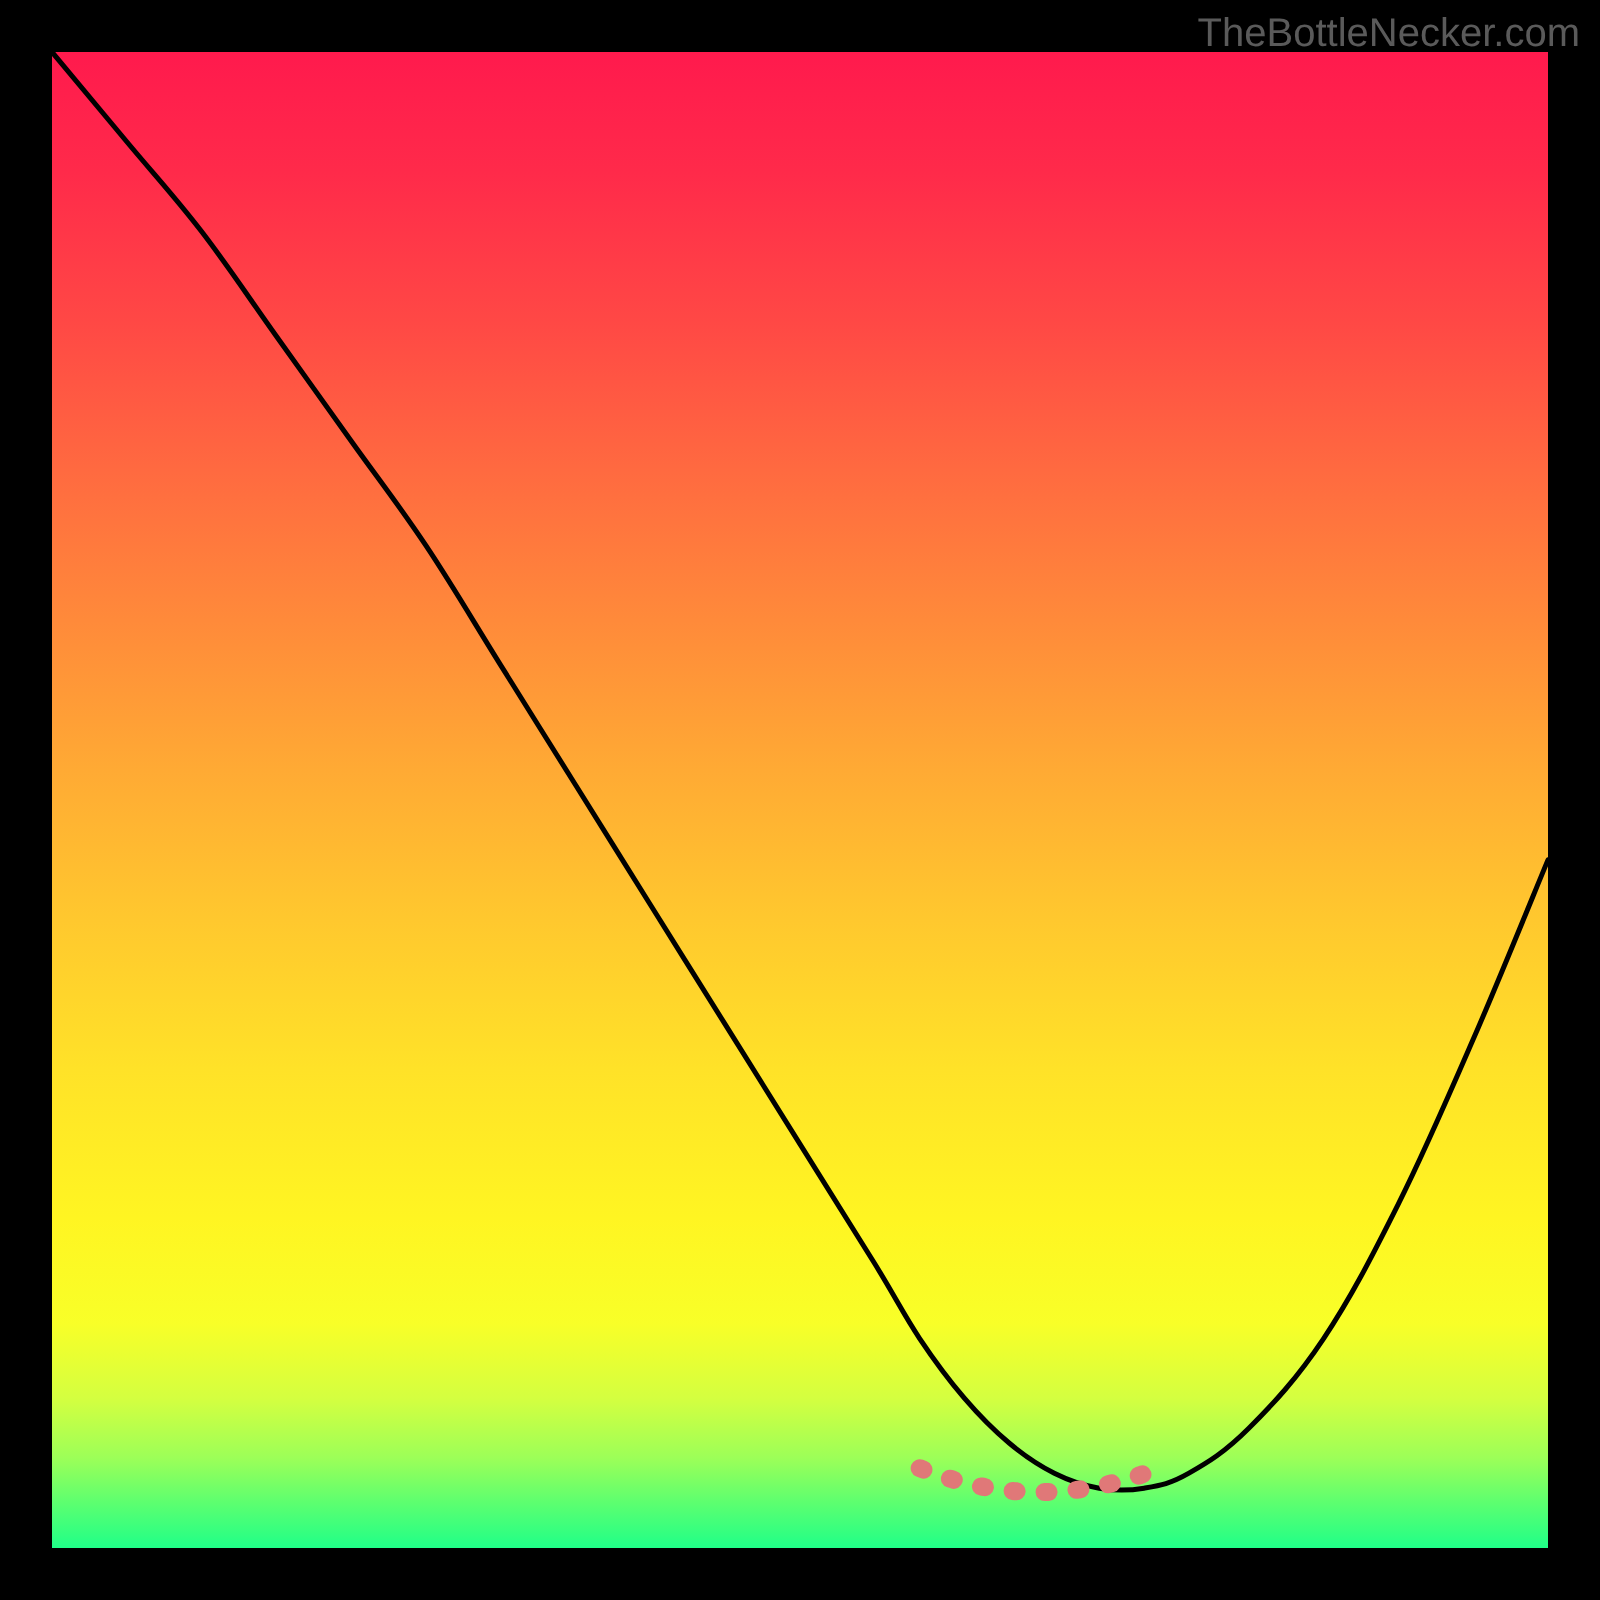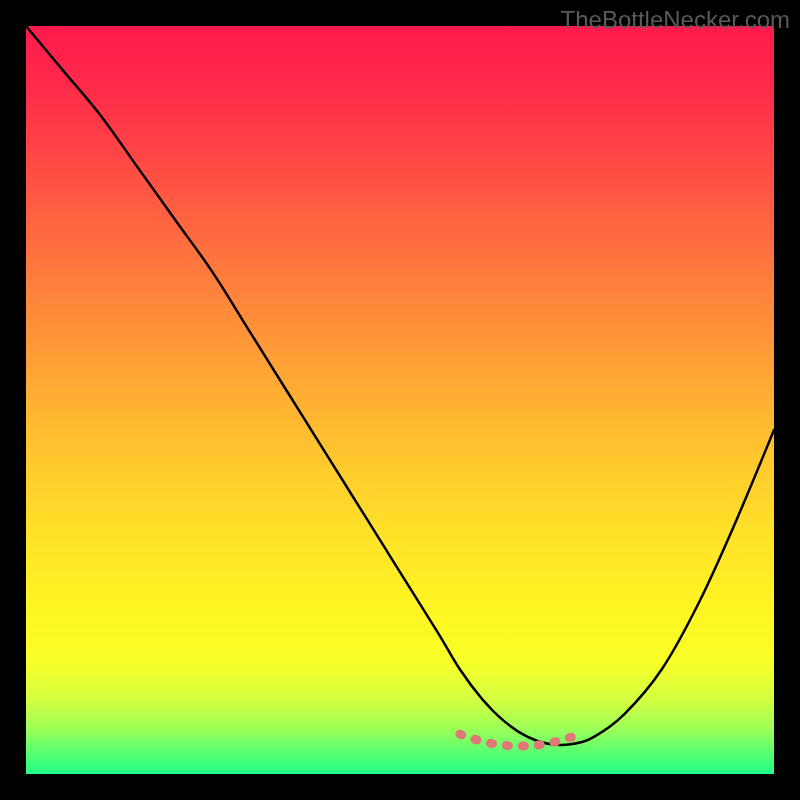--- a/index.html
+++ b/index.html
@@ -8,21 +8,21 @@
     height: 800px;
     background: #000;
     position: relative;
     font-family: Arial, sans-serif;
   }
   .watermark {
     position: absolute;
     top: 6px;
     right: 10px;
     color: #5a5a5a;
-    font-size: 24px;
+    font-size: 20px;
     font-weight: 500;
     z-index: 10;
   }
   .plot-area {
     position: absolute;
     left: 26px;
     top: 26px;
     width: 748px;
     height: 748px;
     overflow: hidden;

